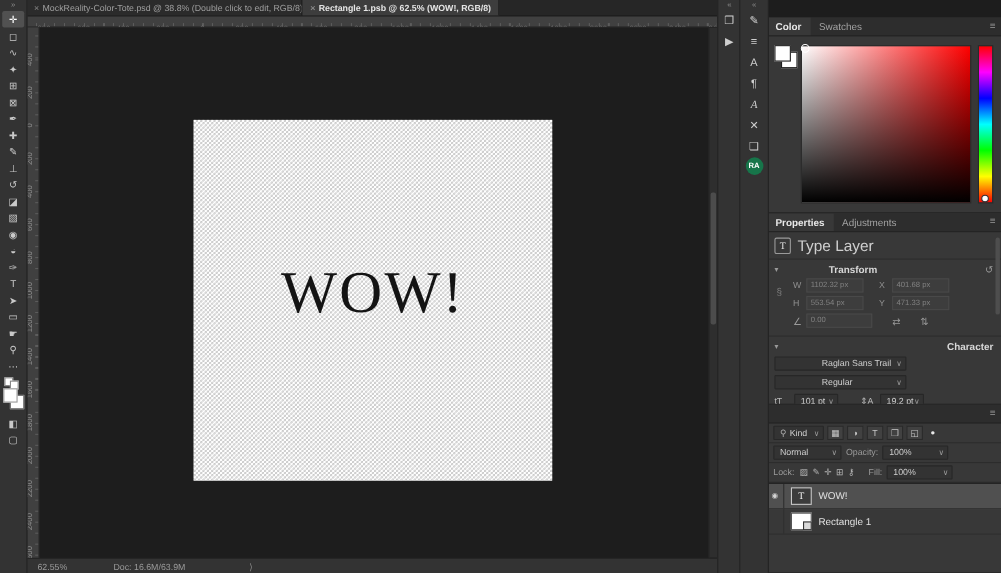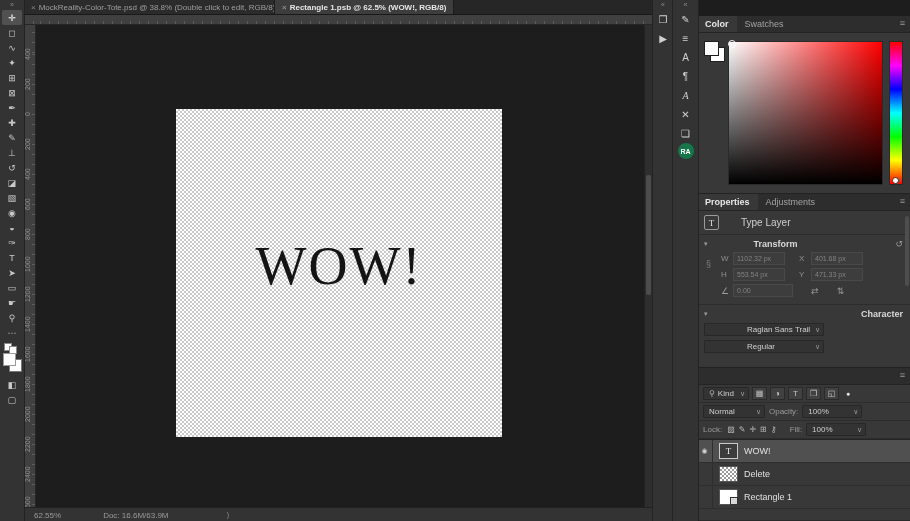--- a/index.html
+++ b/index.html
@@ -72,21 +72,21 @@
   .sat-picker{position:absolute;left:-1px;top:-2px;width:6px;height:6px;border:1px solid #fff;border-radius:50%;}
   .hue-bar{position:relative;width:12px;height:142px;margin-left:6px;border:1px solid #2a2a2a;
     background:linear-gradient(to bottom,#f00,#f0f,#00f,#0ff,#0f0,#ff0,#f00);}
   .hue-picker{position:absolute;left:2px;bottom:0px;width:5px;height:5px;background:#fff;border-radius:50%;border:1px solid #333;}
   
   .props-panel{height:174px;border-bottom:1px solid #222;box-sizing:border-box;position:relative;overflow:hidden;}
   .props-scroll{position:absolute;right:1px;top:22px;width:4px;height:70px;background:#4e4e4e;border-radius:2px;}
   .type-row{display:flex;align-items:center;gap:6px;padding:4px 7px;border-bottom:1px solid #2c2c2c;}
   .type-chip{width:13px;height:13px;border:1px solid #9a9a9a;border-radius:2px;color:#e2e2e2;font-size:9px;
     display:flex;align-items:center;justify-content:center;font-family:"Liberation Serif",serif;}
-  .type-lbl{font-size:10px;color:#cfcfcf;margin-left:16px;}
+  .type-lbl{font-size:14px;color:#cfcfcf;}
   .sec-title{display:flex;align-items:center;gap:5px;padding:4px 7px 2px 7px;font-size:9px;color:#d8d8d8;font-weight:bold;justify-content:space-between;}
   .sec-title .caret{color:#9a9a9a;font-size:7px;font-weight:normal;}
   .sec-title .reset{margin-left:52px;color:#9a9a9a;font-weight:normal;font-size:9px;cursor:pointer;}
   .tf-grid{position:relative;padding:1px 7px 4px 24px;}
   .tf-link{position:absolute;left:9px;top:8px;color:#7d7d7d;font-size:9px;}
   .tf-row{display:flex;align-items:center;gap:4px;margin-bottom:3px;}
   .tf-lab{font-size:8px;color:#8f8f8f;width:8px;}
   .tf-field{width:44px;height:11px;background:#3d3d3d;border:1px solid #494949;font-size:7px;color:#828282;
     display:flex;align-items:center;padding:0 3px;overflow:hidden;white-space:nowrap;}
   .tf-field.wide{width:52px;}
@@ -320,20 +320,27 @@
           <span class="tf-flip">⇅</span>
         </div>
       </div>
       <div class="sec-title" style="border-top:1px solid #2c2c2c;">
         <span class="caret">▾</span>
         <span>Character</span>
       </div>
       <div class="char-body">
         <div class="dd char-dd">Raglan Sans Trail</div>
         <div class="dd char-dd">Regular</div>
+        <div class="char-row">
+          <span class="char-ico">tT</span>
+          <div class="dd char-field">101 pt</div>
+          <span class="char-gap"></span>
+          <span class="char-ico">⇕A</span>
+          <div class="dd char-field">19.2 pt</div>
+        </div>
 
       </div>
       <div class="props-scroll"></div>
     </div>
 
     <div class="layers-panel">
       <div class="panel-tabs">
         <span class="pmenu">≡</span>
       </div>
       <div class="lp-filter">
@@ -372,29 +379,20 @@
       <div class="layer-list">
 
       <div class="layer-row selected t-text visible">
           <span class="eye-cell">
             <span class="eye">◉</span>
           </span>
           <span class="thumb thumb-text">T</span>
 
           <span class="layer-name">WOW!</span>
         </div>
-          <div class="layer-row t-pattern">
-          <span class="eye-cell">
-            <span class="eye">◉</span>
-          </span>
-
-          <span class="thumb thumb-pattern"></span>
-
-          <span class="layer-name">Delete</span>
-        </div>
           <div class="layer-row t-white">
           <span class="eye-cell">
             <span class="eye">◉</span>
           </span>
 
           <span class="thumb thumb-white"></span>
           <span class="layer-name">Rectangle 1</span>
         </div>
         </div>
       <div class="lp-bottom">

